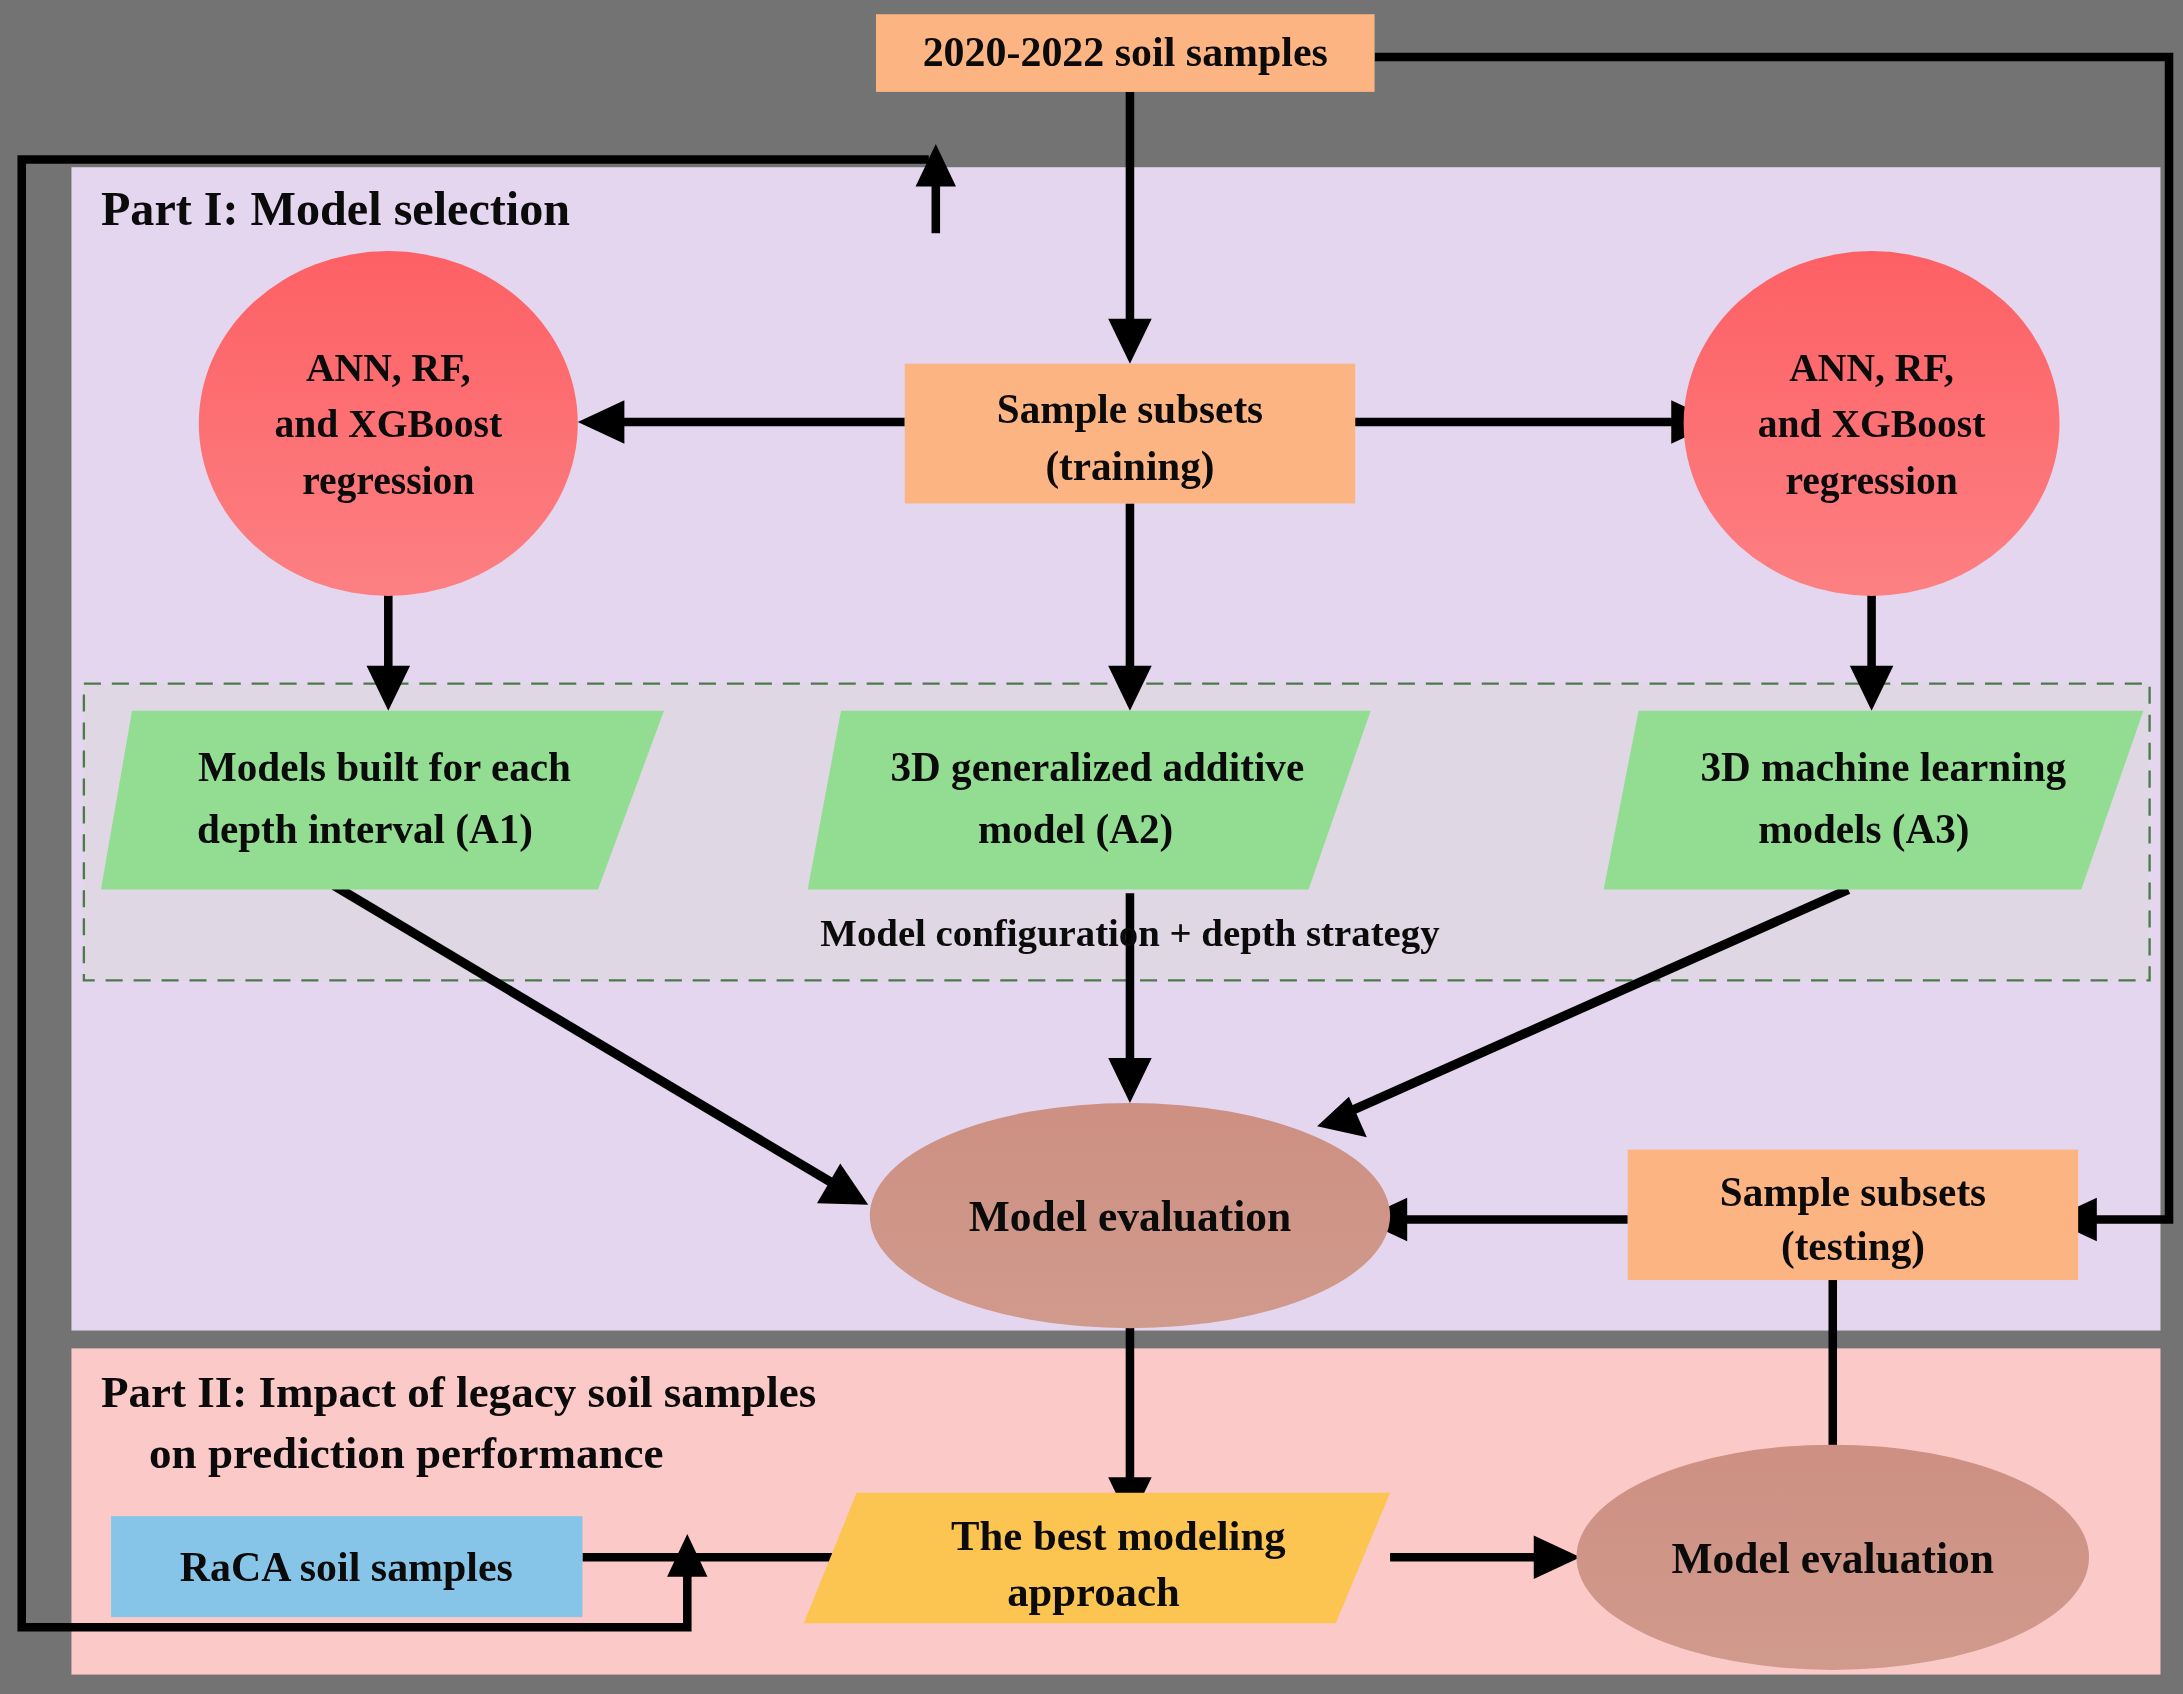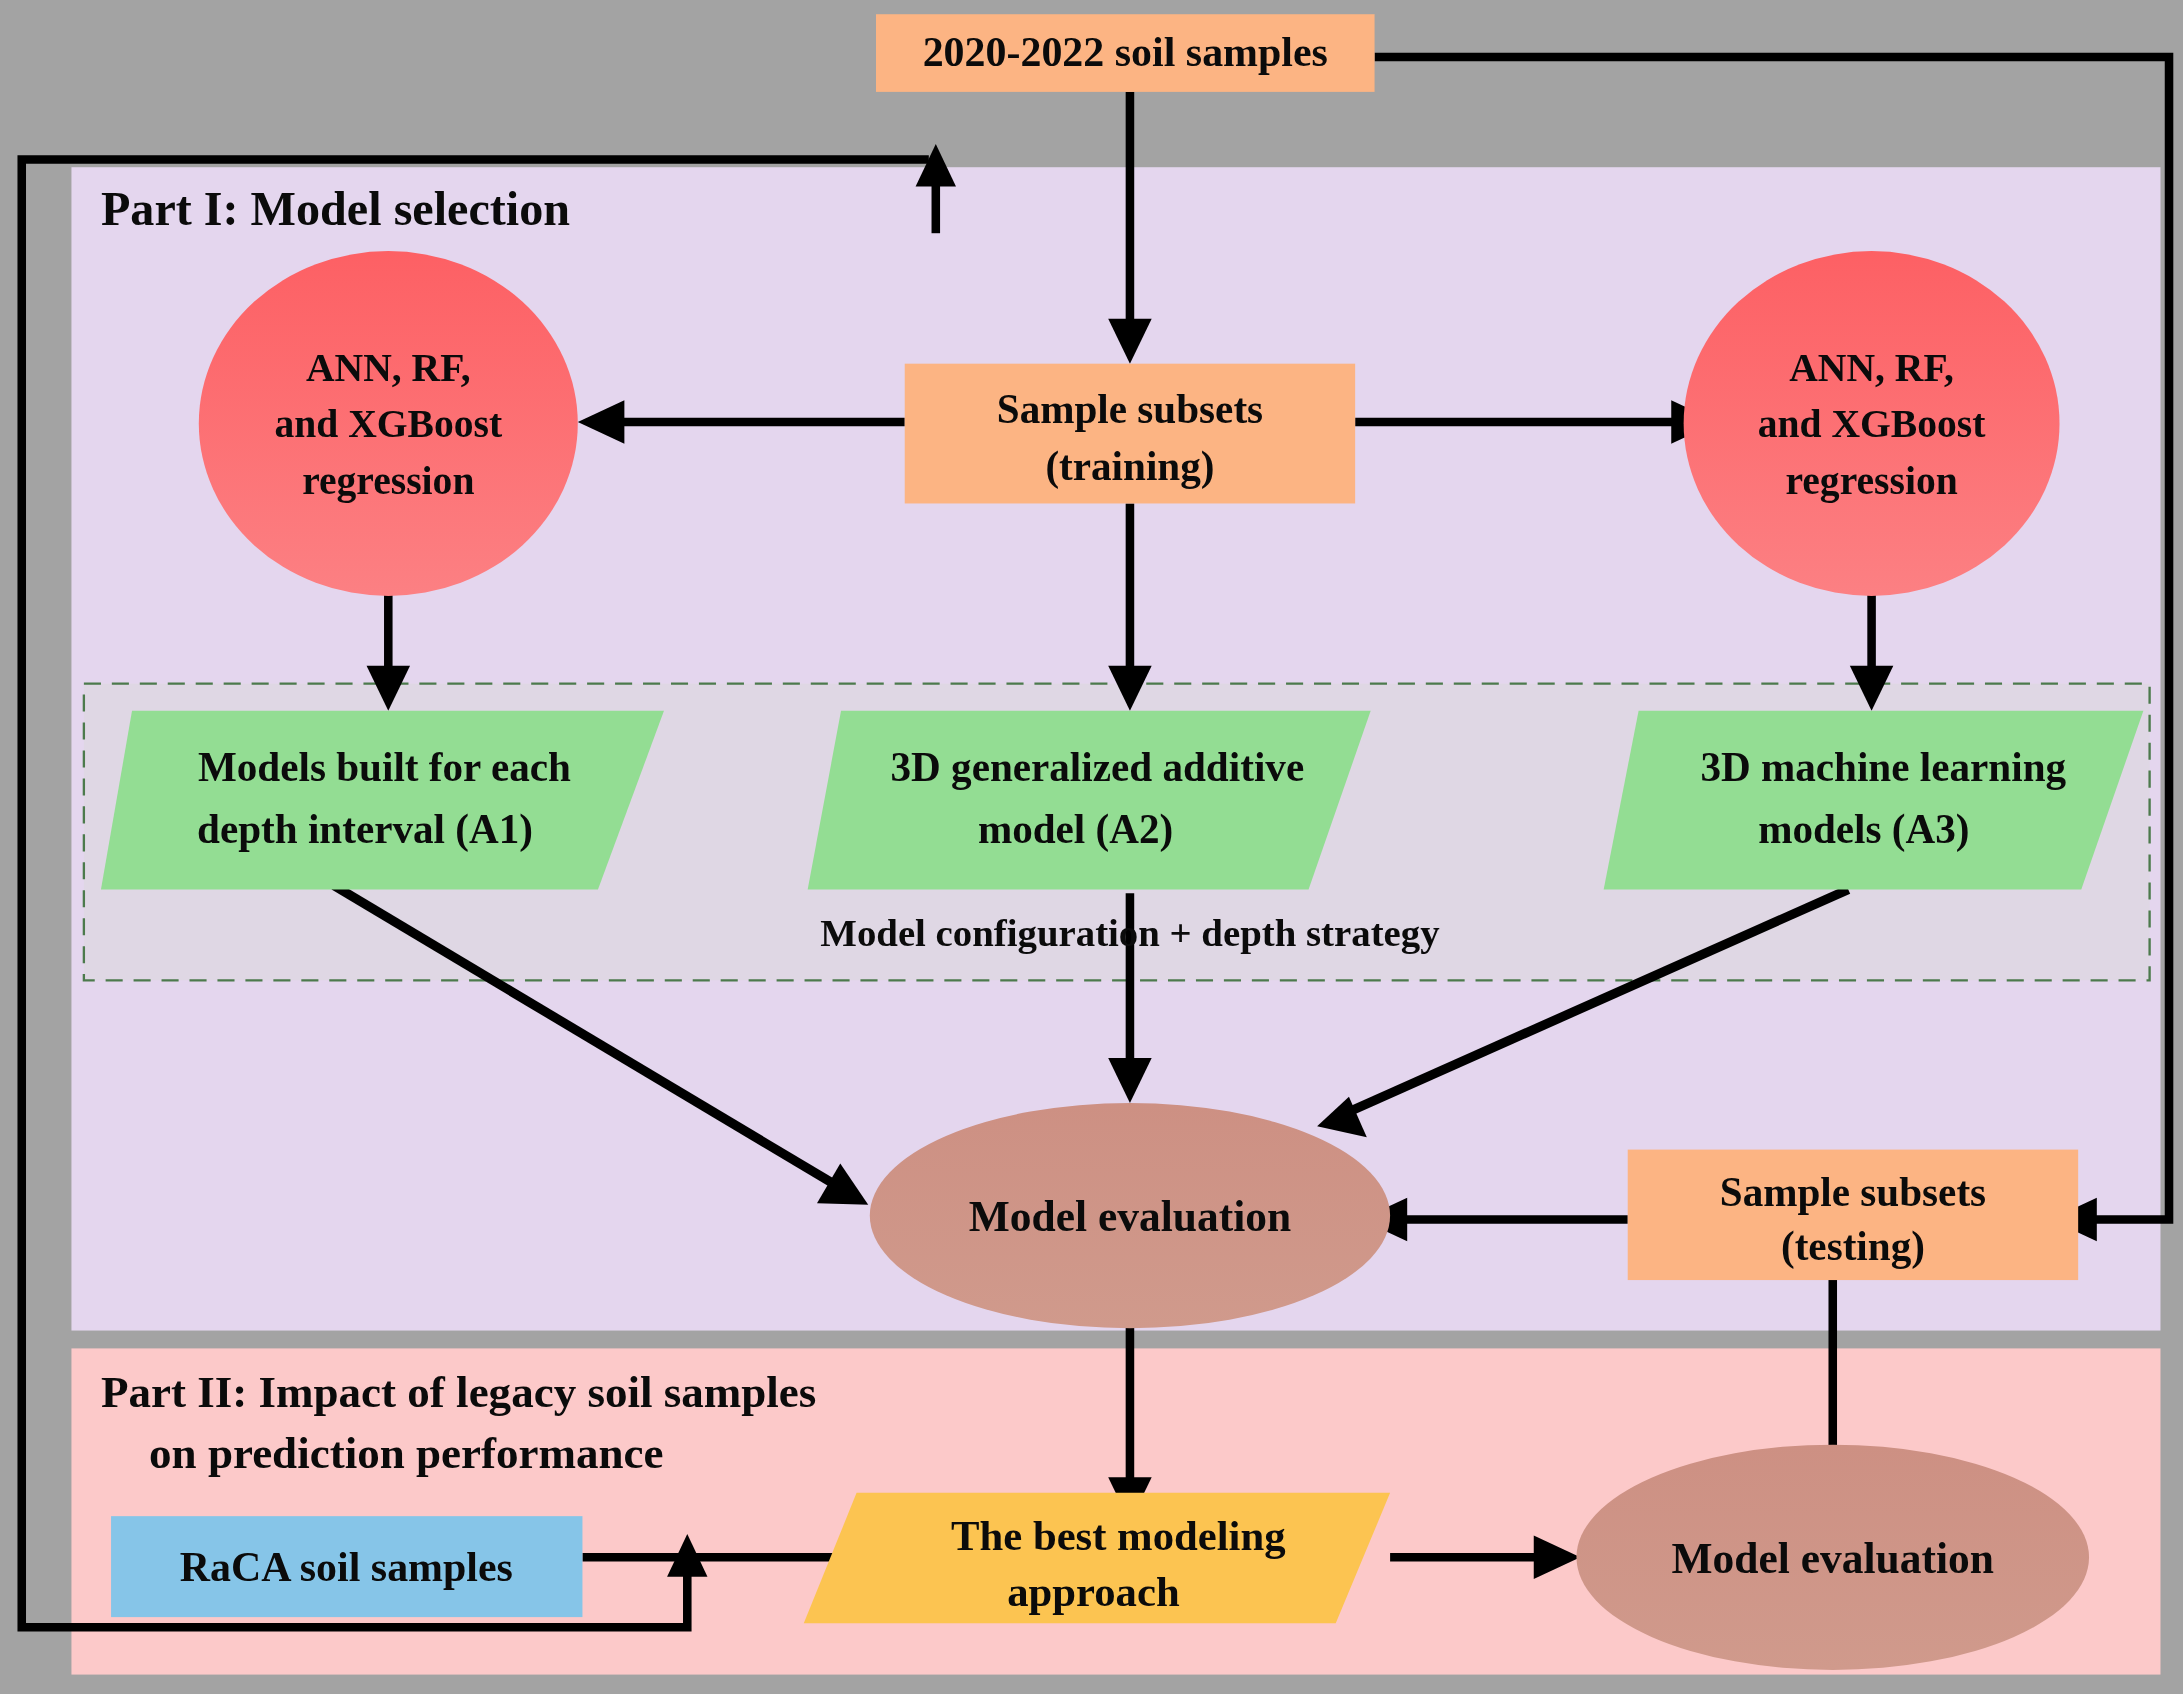--- a/index.html
+++ b/index.html
@@ -1,18 +1,18 @@
 <!DOCTYPE html>
 <html style="font-size:12.4px"><head>
 <meta charset="utf-8">
 <style>
   html,body{margin:0;padding:0;background:#ffffff;}
   body{width:2183px;height:1695px;overflow:hidden;
        font-family:"Liberation Serif","DejaVu Serif",serif;}
-  #stage{position:relative;width:2183px;height:1695px;background:#a3a3a3;}
+  #stage{position:relative;width:2183px;height:1695px;background:#737373;}
   svg{position:absolute;left:0;top:0;}
   .nodetext{font-family:"Liberation Serif","DejaVu Serif",serif;font-weight:bold;fill:#0b0b0b;}
 </style>
 </head>
 <body>
 
 <div id="stage">
 <svg width="2183" height="1695" viewBox="0 0 2811 2182" xmlns="http://www.w3.org/2000/svg">
   <defs>
     <marker id="ah" markerWidth="9" markerHeight="9" refX="6.2" refY="3.2" orient="auto" markerUnits="strokeWidth">

